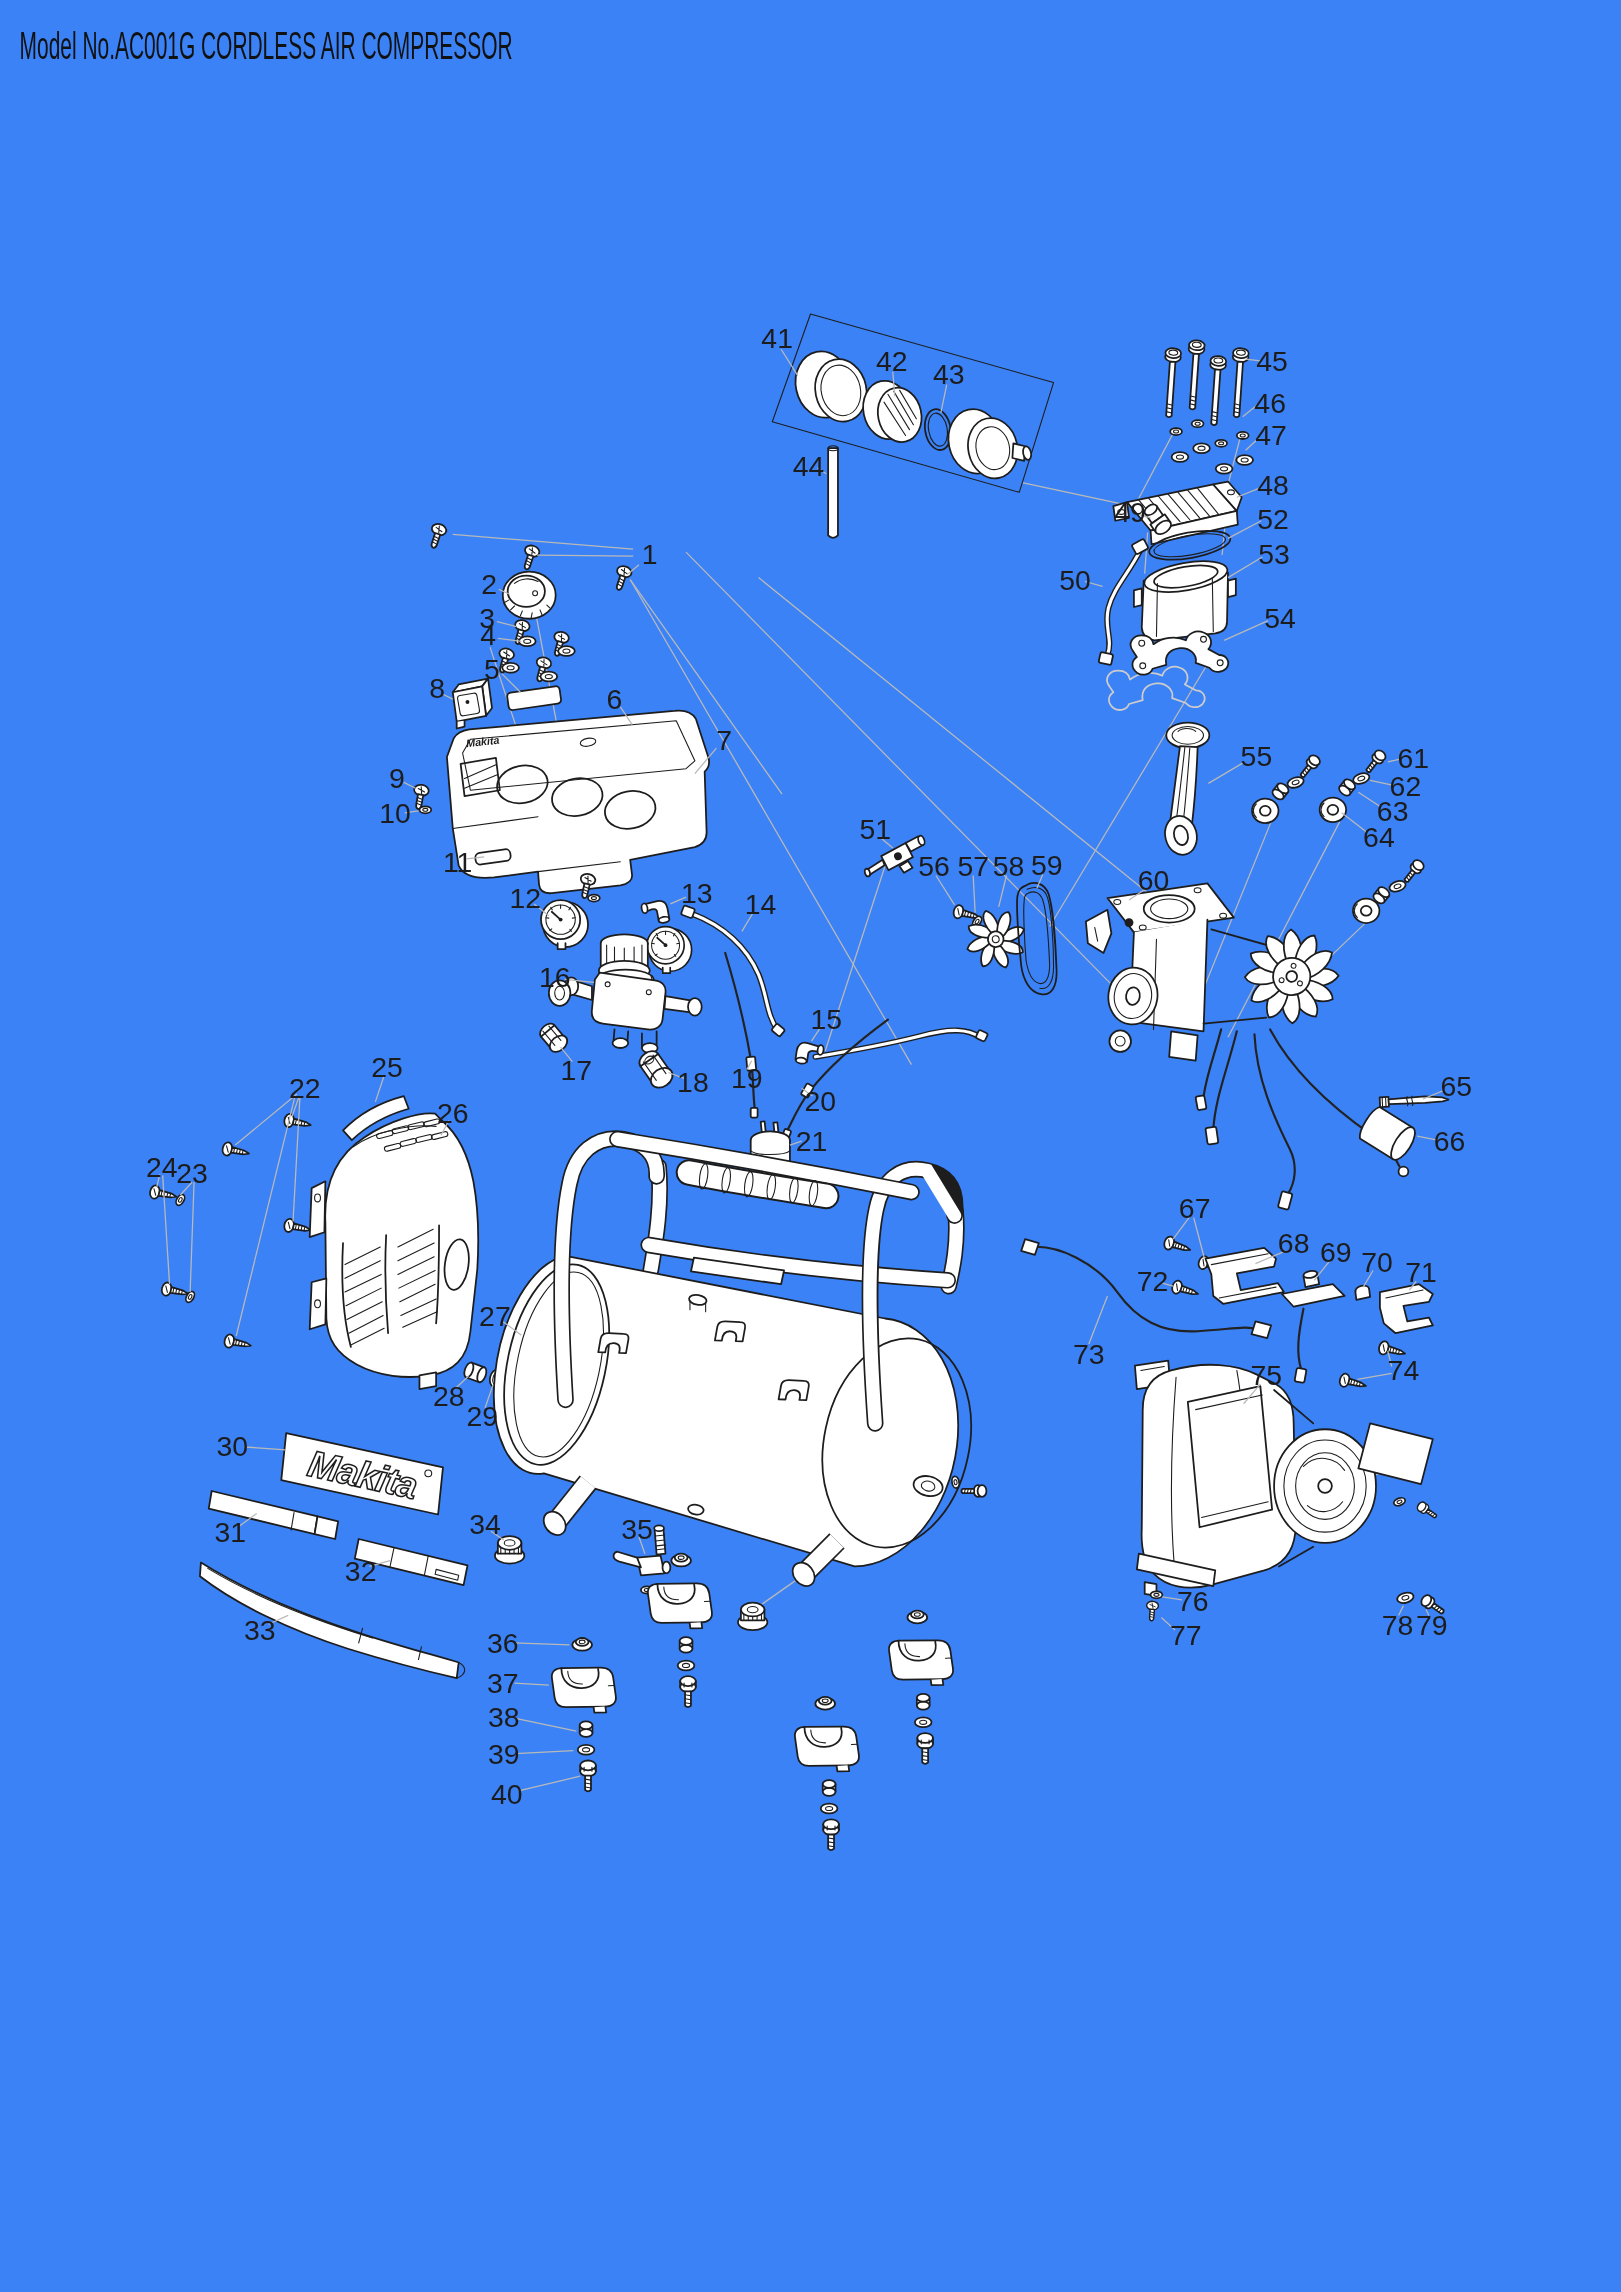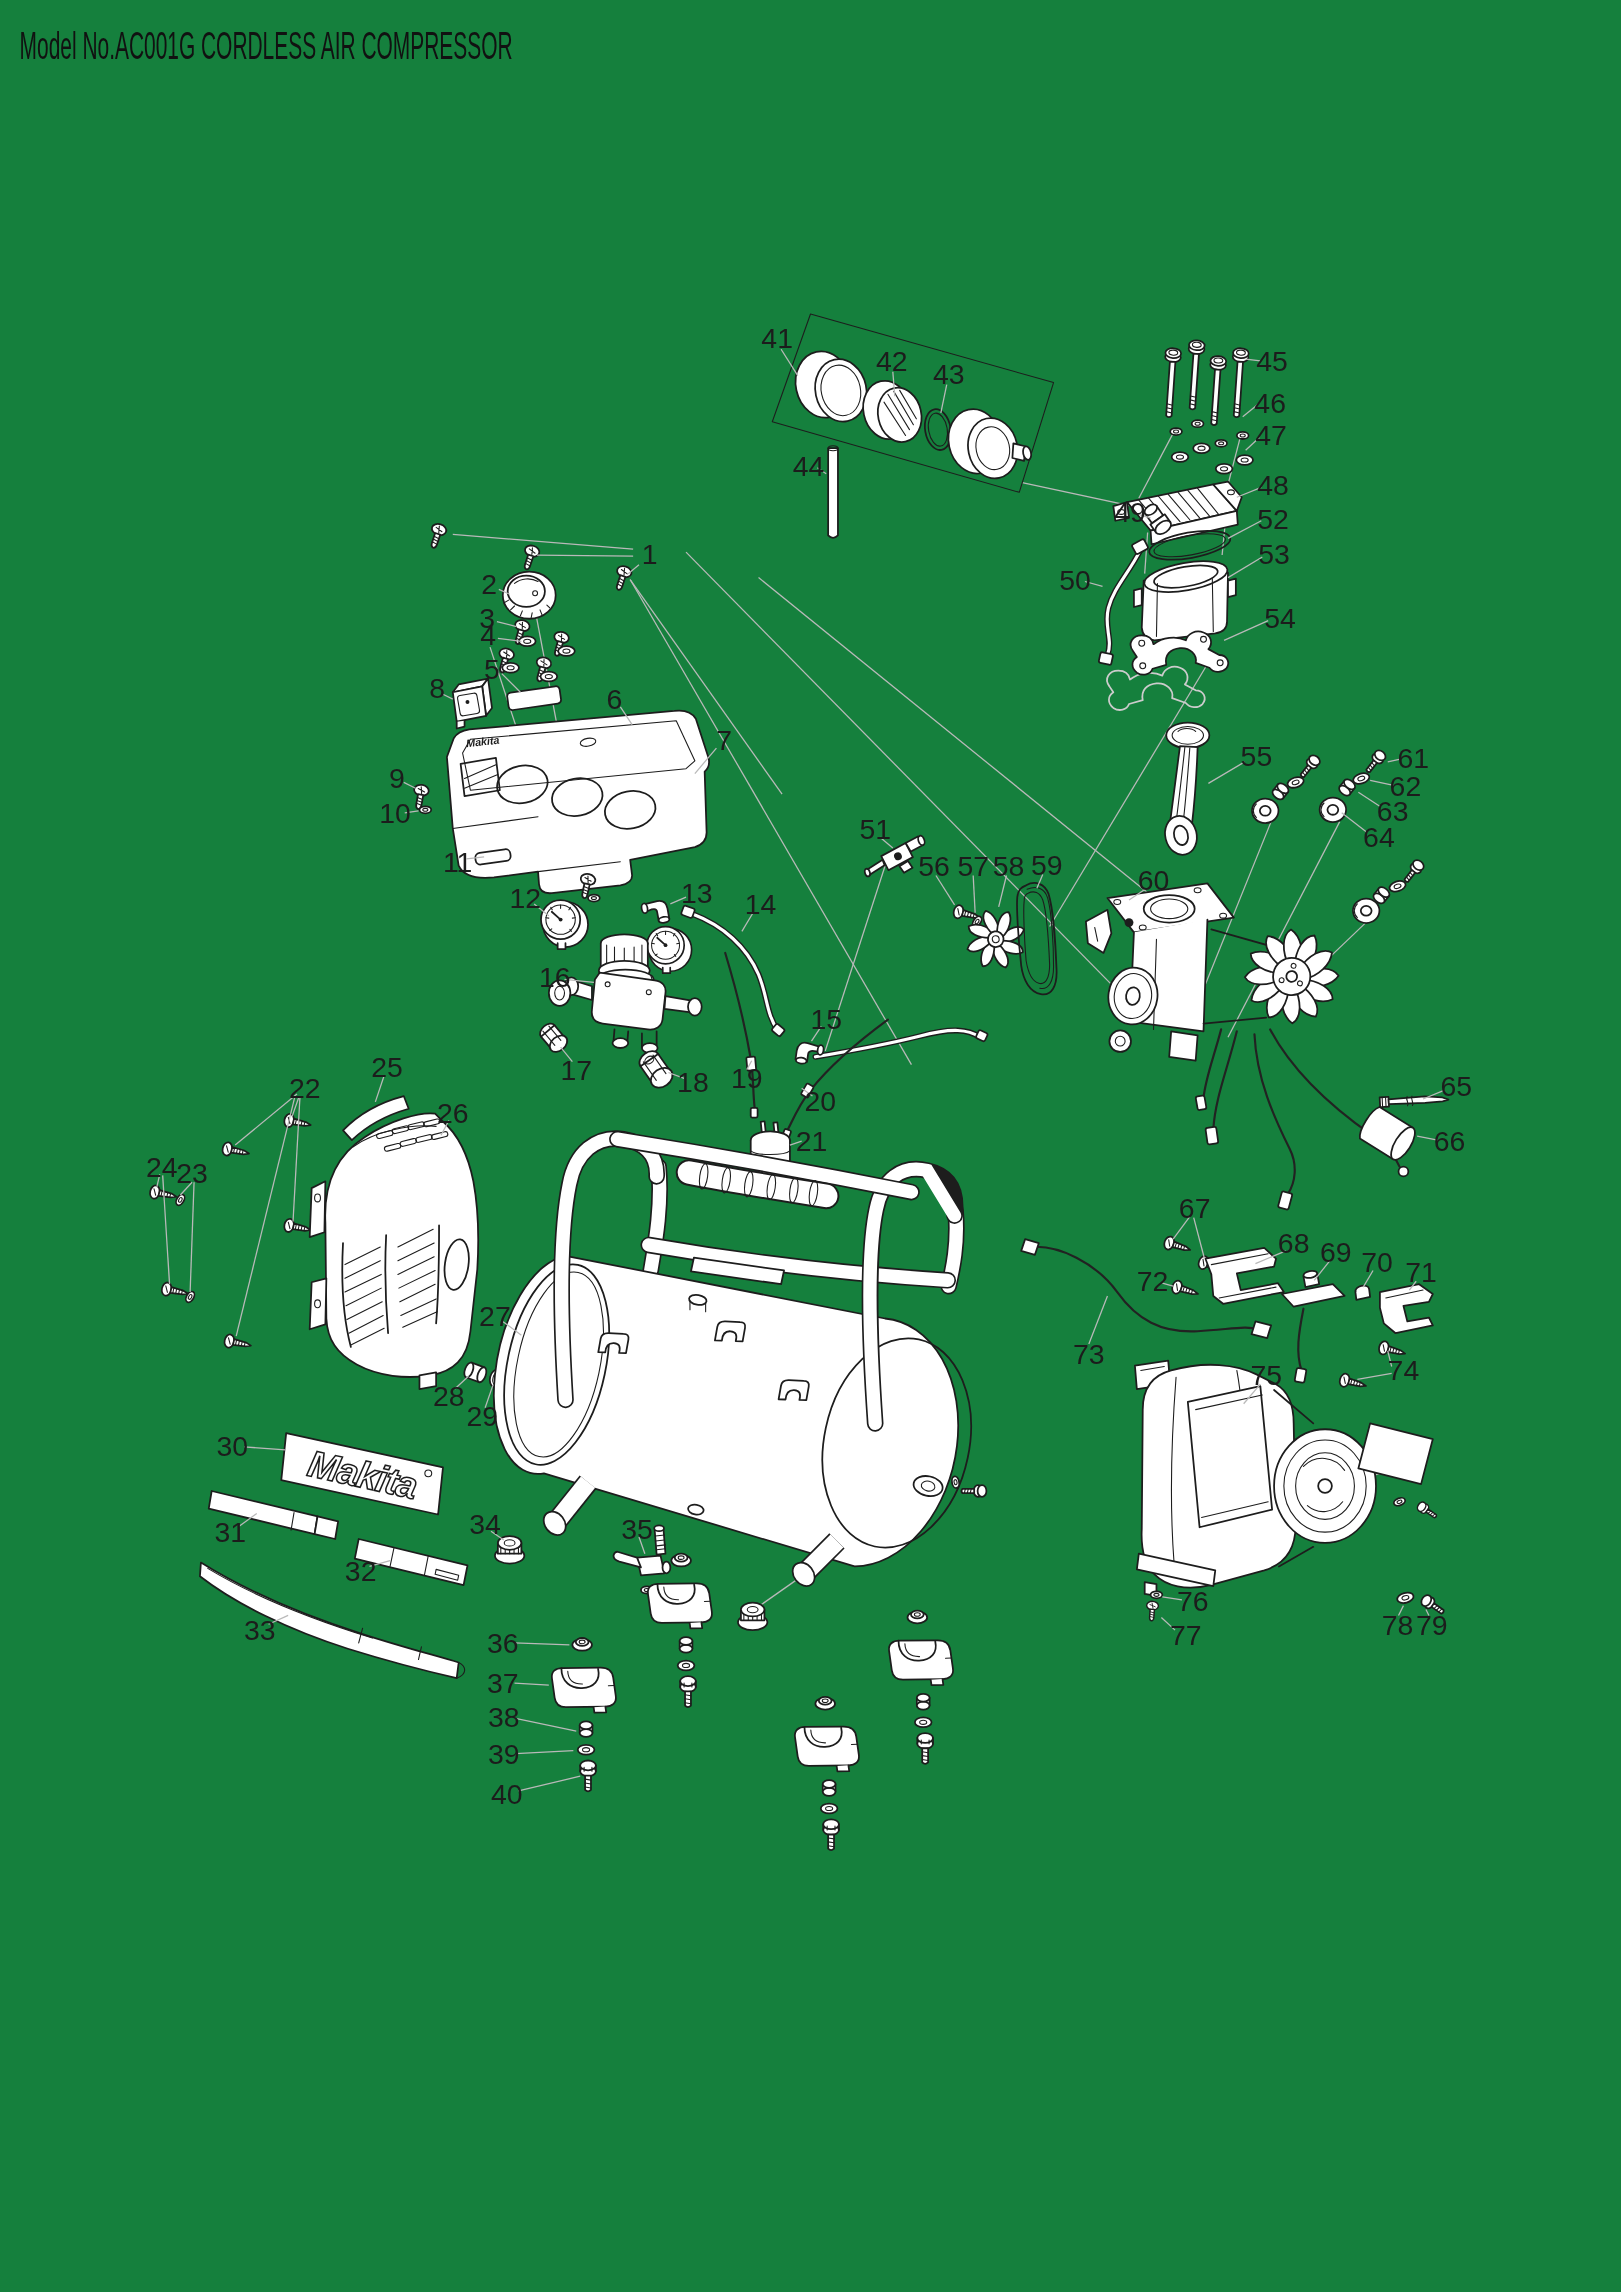--- a/index.html
+++ b/index.html
@@ -1,16 +1,16 @@
 <!DOCTYPE html>
 <html><head>
 <meta charset="utf-8">
 <style>
   html,body{margin:0;padding:0;background:#fff;}
-  .stage{width:1621px;height:2293px;position:relative;background:#15803d;}
+  .stage{width:1621px;height:2293px;position:relative;background:#3b82f6;}
   svg{display:block;}
   .ln{fill:none;stroke:#1d1d1d;stroke-width:1.8;stroke-linecap:round;stroke-linejoin:round;}
   .lnw{fill:#ffffff;stroke:#1d1d1d;stroke-width:1.8;stroke-linecap:round;stroke-linejoin:round;}
   .thin{stroke-width:1.1;}
   .ghost{stroke:#cccccc;}
   .fillb{fill:#1d1d1d;stroke:none;}
   .leader{stroke:#b9b9b9;stroke-width:1.3;fill:none;}
   .tube{fill:none;stroke:#1d1d1d;stroke-width:17;stroke-linecap:round;}
   .tubein{fill:none;stroke:#ffffff;stroke-width:13.6;stroke-linecap:round;}
   .tubeS{fill:none;stroke:#1d1d1d;stroke-width:22;stroke-linecap:butt;}

